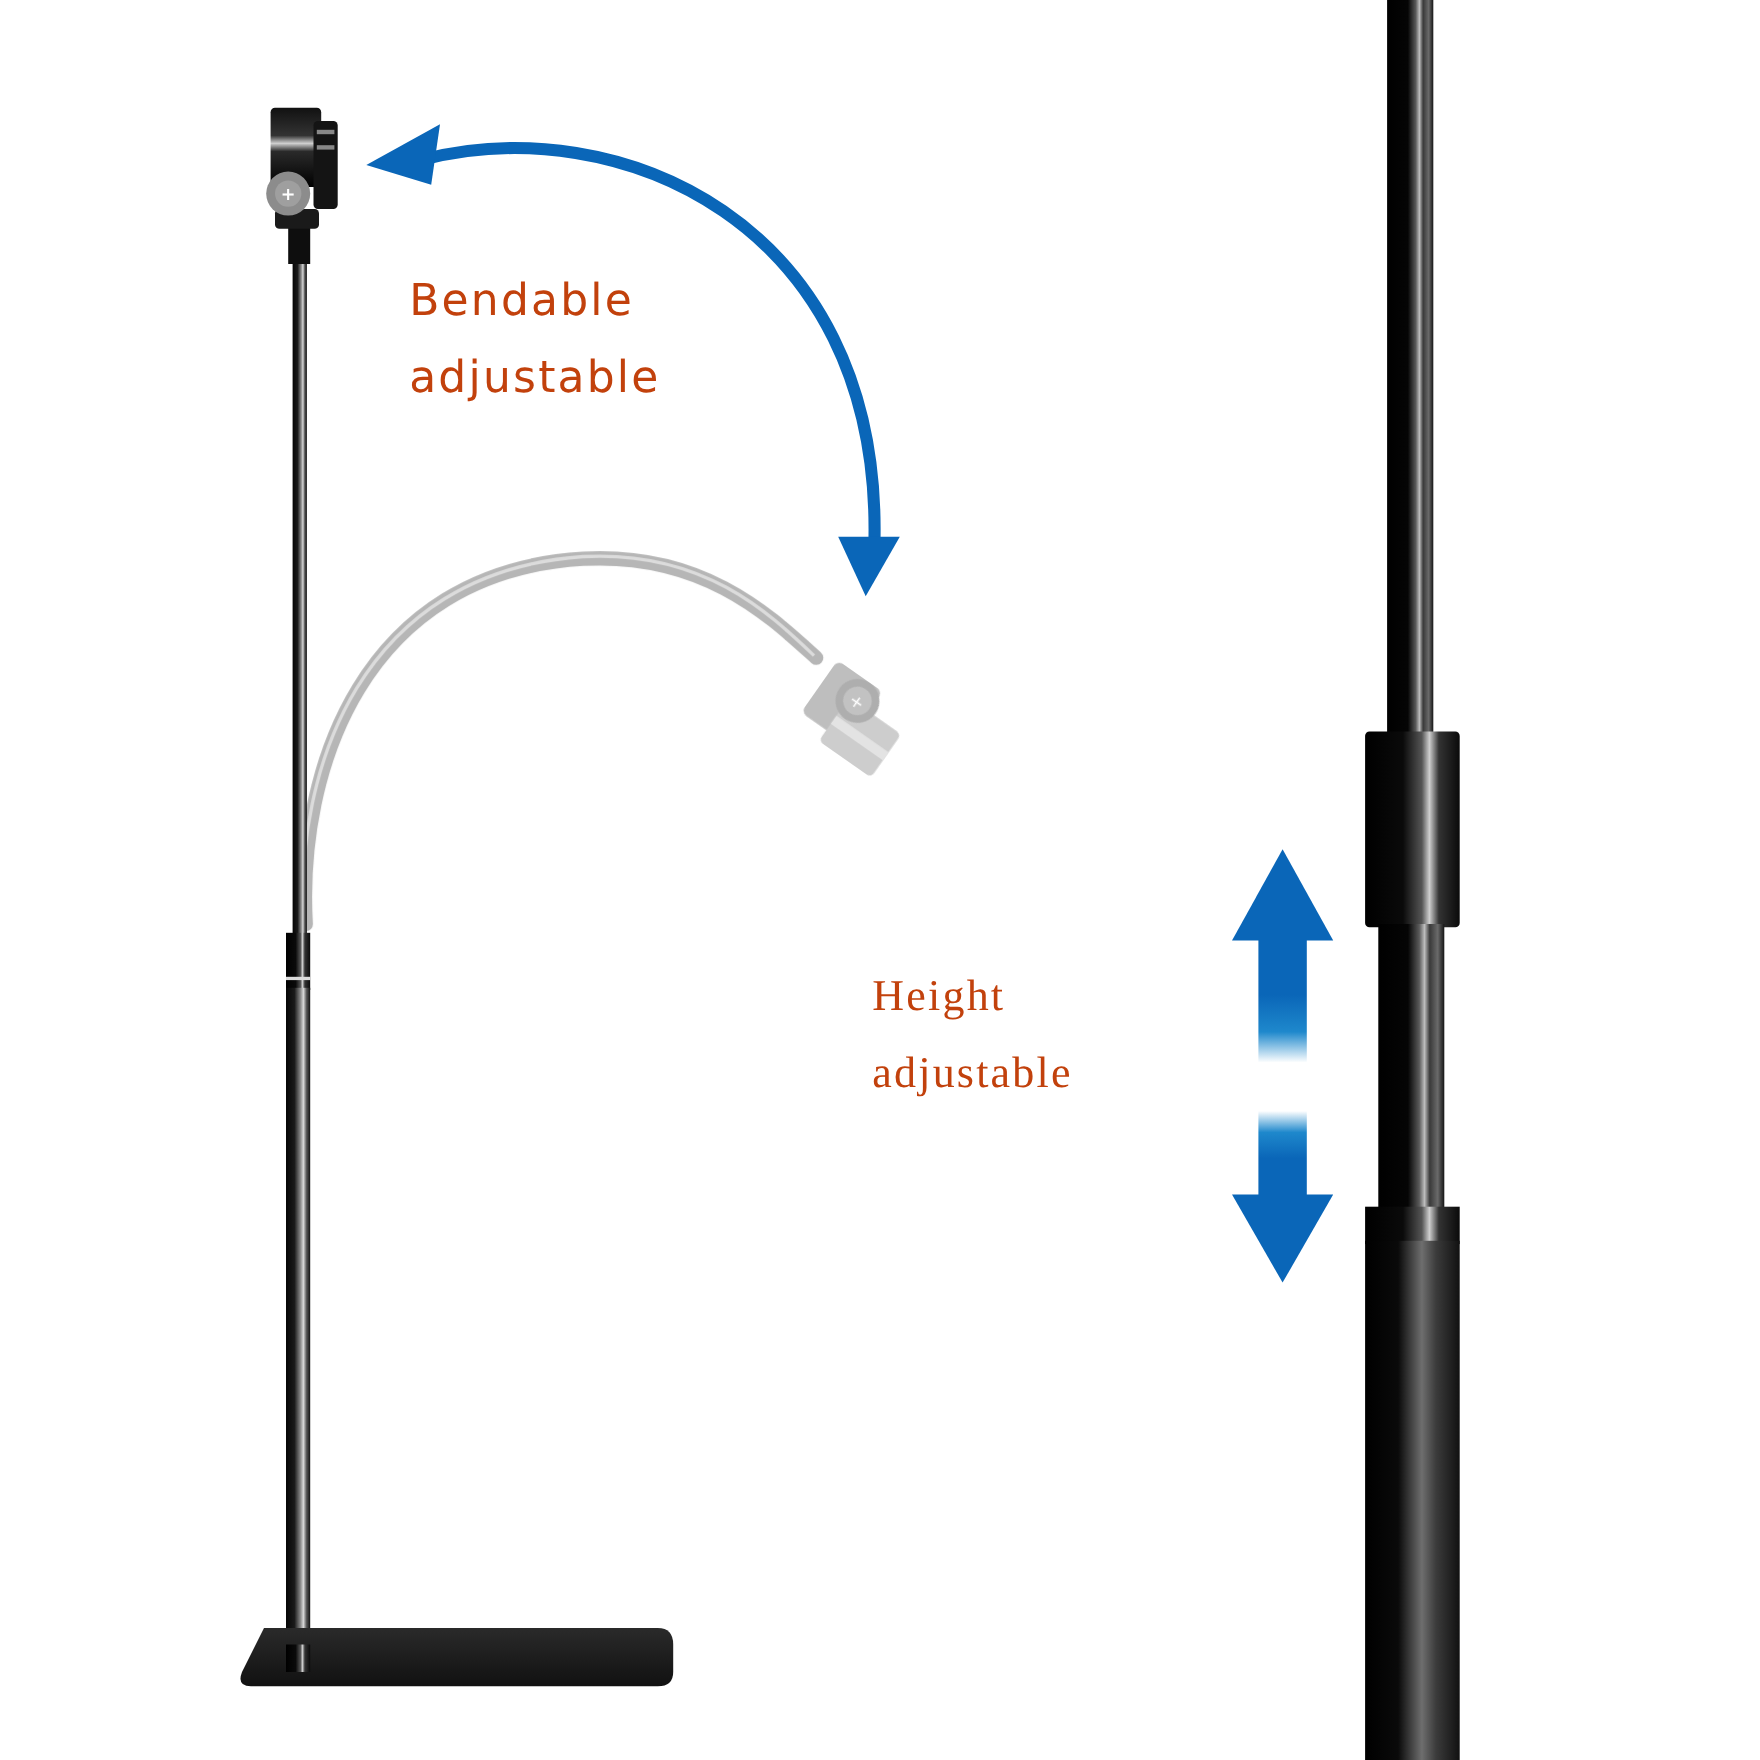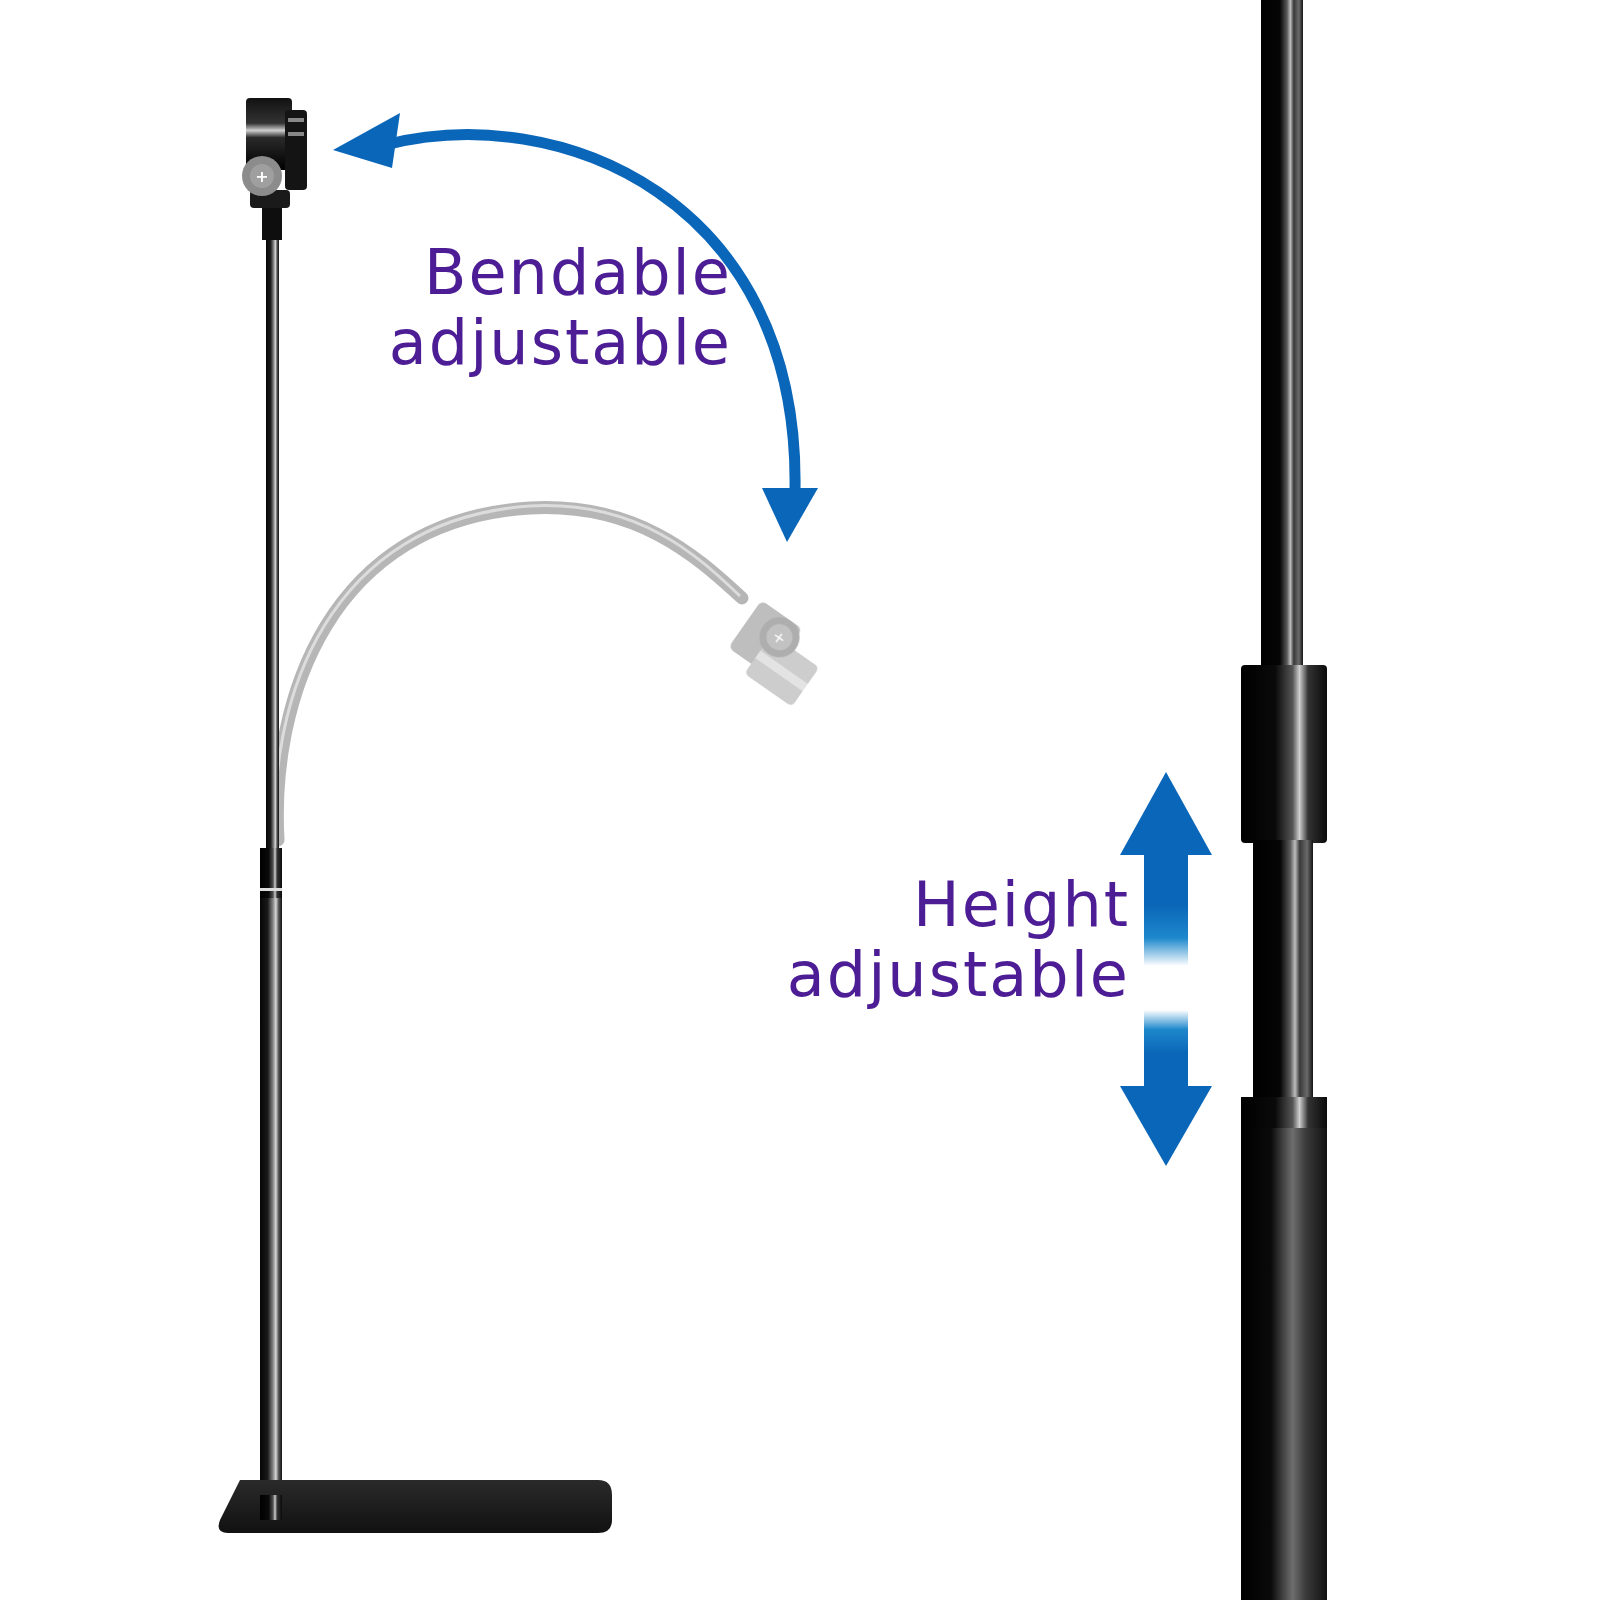--- a/index.html
+++ b/index.html
@@ -1,26 +1,26 @@
 <!DOCTYPE html>
 <html><head>
 <meta charset="utf-8">
 <style>
   html, body { margin: 0; padding: 0; background: #ffffff; }
   body { width: 1600px; height: 1600px; position: relative; overflow: hidden;
          font-family: "DejaVu Sans", sans-serif; }
   .stage { position: absolute; left: 0; top: 0; width: 1600px; height: 1600px; }
   .label {
-    position: absolute; color: #4c1d95; text-align: right;
+    position: absolute; color: #c2410c; text-align: left;
     font-family: "DejaVu Sans", sans-serif; font-weight: 400;
-    font-size: 62px; line-height: 70px; letter-spacing: 2px;
+    font-size: 40px; line-height: 70px; letter-spacing: 2px;
     white-space: nowrap;
   }
   .label-bend { left: 372px; top: 238px; width: 360px; }
-  .label-height { left: 770px; top: 870px; width: 360px; }
+  .label-height { left: 793px; top: 870px; width: 360px; font-family: Liberation Serif, serif; }
   .label span { display: block; }
 </style>
 </head>
 <body>
 
 <div class="stage">
   <svg width="1600" height="1600" viewBox="0 0 1600 1600" xmlns="http://www.w3.org/2000/svg">
     <defs>
       <linearGradient id="poleGrad" x1="0" x2="1" y1="0" y2="0">
         <stop offset="0" stop-color="#050505"></stop>

